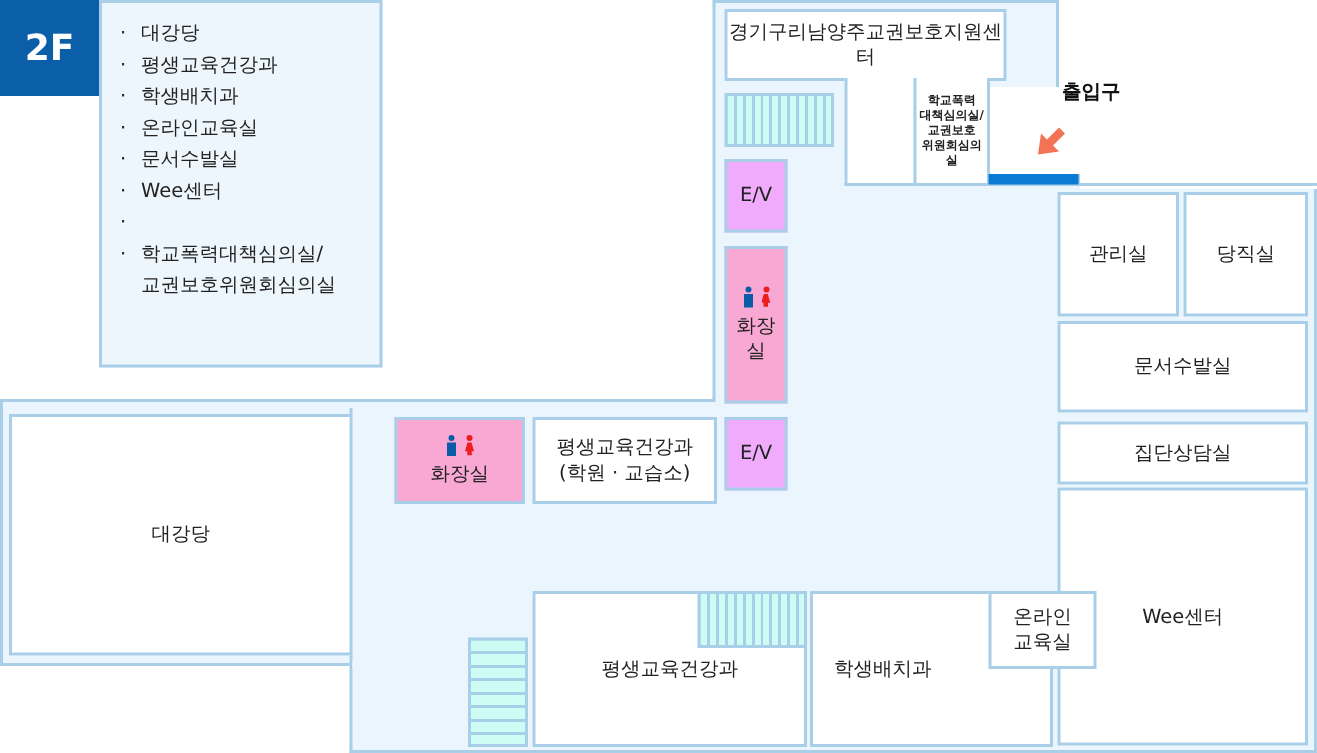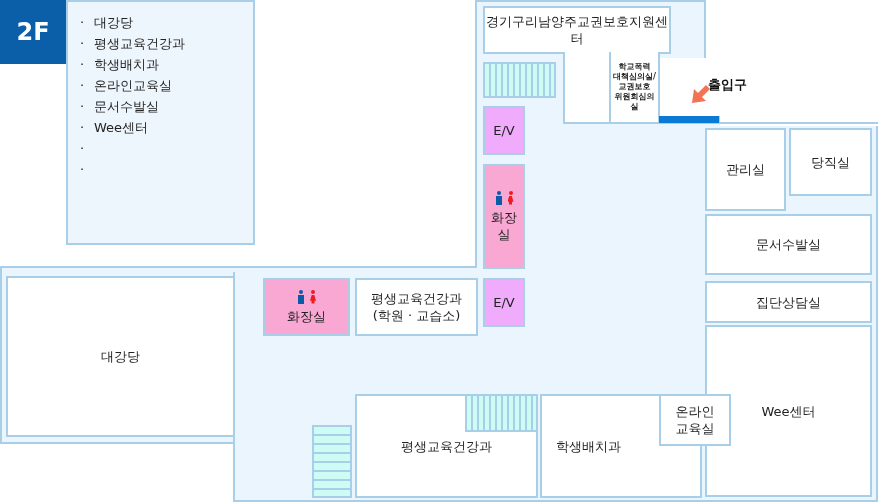--- a/index.html
+++ b/index.html
@@ -20,21 +20,21 @@
   .legend li .dot { width: 14px; flex: none; }
   .legend li .txt { white-space: pre-line; }
   .toilet-icon { display: flex; gap: 5px; justify-content: center; margin-bottom: 4px; }
   .person { width: 7px; height: 14px; position: relative; }
   .person::before { content: ""; position: absolute; left: 2px; top: 0; width: 4px; height: 4px; border-radius: 50%; background: currentColor; }
   .person::after { content: ""; position: absolute; left: 1px; top: 5px; width: 6px; height: 9px; background: currentColor; }
   .person.female::after { clip-path: polygon(30% 0, 70% 0, 100% 70%, 75% 70%, 75% 100%, 25% 100%, 25% 70%, 0 70%); }
   .male { color: #0a5ba8; }
   .female { color: #ee1c1c; }
   .col { display: flex; flex-direction: column; align-items: center; }
-  .entrance-label { position: absolute; left: 708px; top: 76px; font-size: 13px; font-weight: bold; color: #111; text-align: center; }
+  .entrance-label { position: absolute; left: 708px; top: 52px; font-size: 13px; font-weight: bold; color: #111; text-align: center; }
   .entrance-bar { position: absolute; left: 659px; top: 116px; width: 60px; height: 7px; }
   .arrow { position: absolute; left: 690px; top: 85px; width: 20px; height: 20px; }
 </style>
 </head>
 <body>
 
 <div class="abs floor" style="left:475px; top:0; width:231px; height:272px;"></div>
 
 <div class="abs floor" style="left:0; top:266px; width:878px; height:178px;"></div>
 <div class="abs floor" style="left:233px; top:270px; width:645px; height:232px; border-top:none;"></div>
@@ -77,20 +77,22 @@
       </li>
     <li>
         <span class="dot">·</span>
         <span class="txt">Wee센터</span>
       </li>
     <li>
         <span class="dot">·</span>
       </li>
     <li>
         <span class="dot">·</span>
+        <span class="txt">학교폭력대책심의실/
+교권보호위원회심의실</span>
       </li>
   </ul>
 </div>
 
 <div class="room" style="left:483px; top:6px; width:188px; height:48px;">
   <span>경기구리남양주교권보호지원센터</span>
 </div>
 <div class="abs" style="left:563px; top:52px; width:48px; height:72px; background:#ffffff; border:2px solid #a9cfe8; border-top:none;"></div>
 <div class="room" style="left:609px; top:52px; width:51px; height:72px; font-size:8px; line-height:10px; border-top:none; white-space:pre-line; font-weight:bold;text-align:center;">
   <span>학교폭력
@@ -114,21 +116,21 @@
 
 <span class="entrance-label">출입구</span>
 <svg class="arrow" viewBox="0 0 20 20">
   <polygon points="20,4 16,0 8,8 4,4 2,18 16,16 12,12" fill="#f47355"></polygon>
 </svg>
 <div class="entrance-bar" style="background:#0b7ad4;"></div>
 
 <div class="room" style="left:705px; top:128px; width:81px; height:83px;">
   <span>관리실</span>
 </div>
-<div class="room" style="left:789px; top:128px; width:83px; height:68px;">
+<div class="room" style="left:789px; top:128px; width:83px; height:83px;">
   <span>당직실</span>
 </div>
 <div class="room" style="left:705px; top:214px; width:167px; height:61px;">
   <span>문서수발실</span>
 </div>
 <div class="room" style="left:705px; top:281px; width:167px; height:42px;">
   <span>집단상담실</span>
 </div>
 <div class="room" style="left:705px; top:325px; width:167px; height:172px;">
   <span>Wee센터</span>

